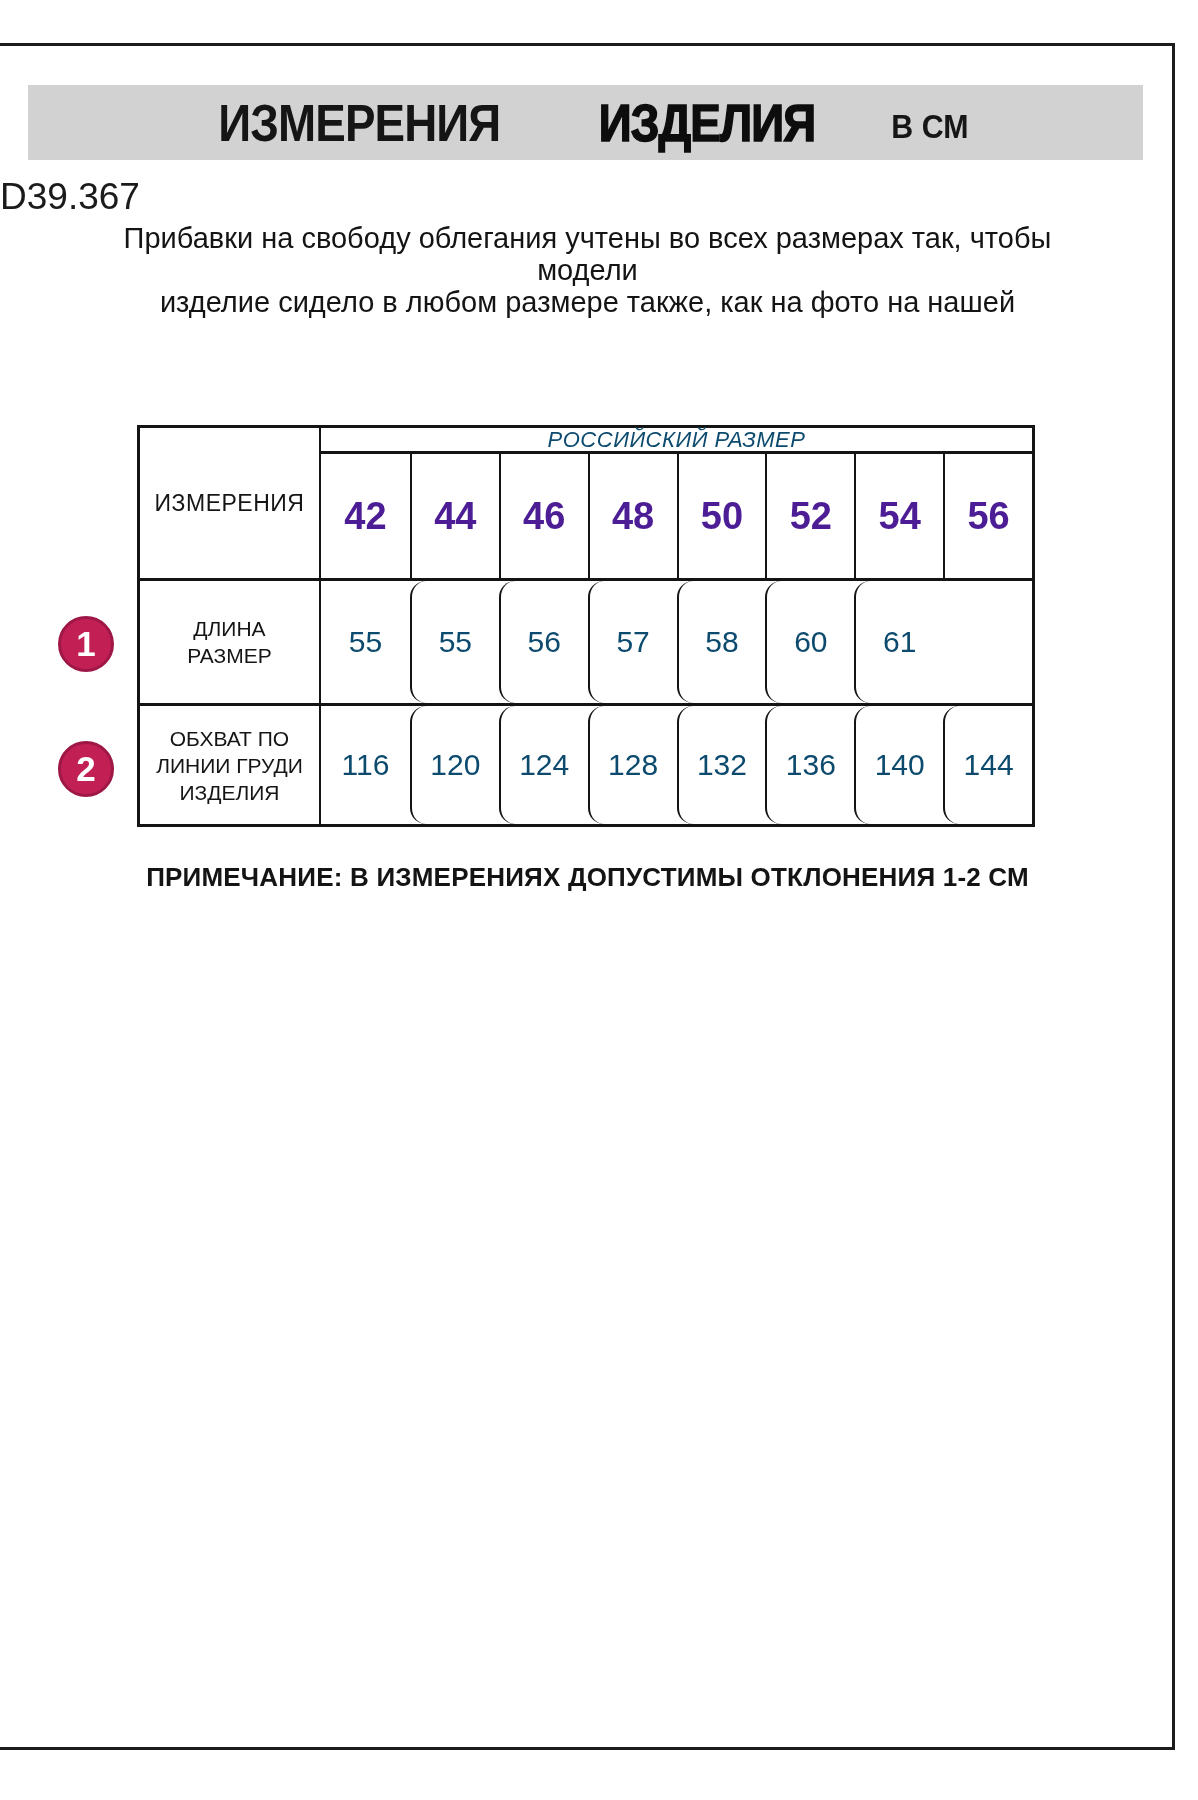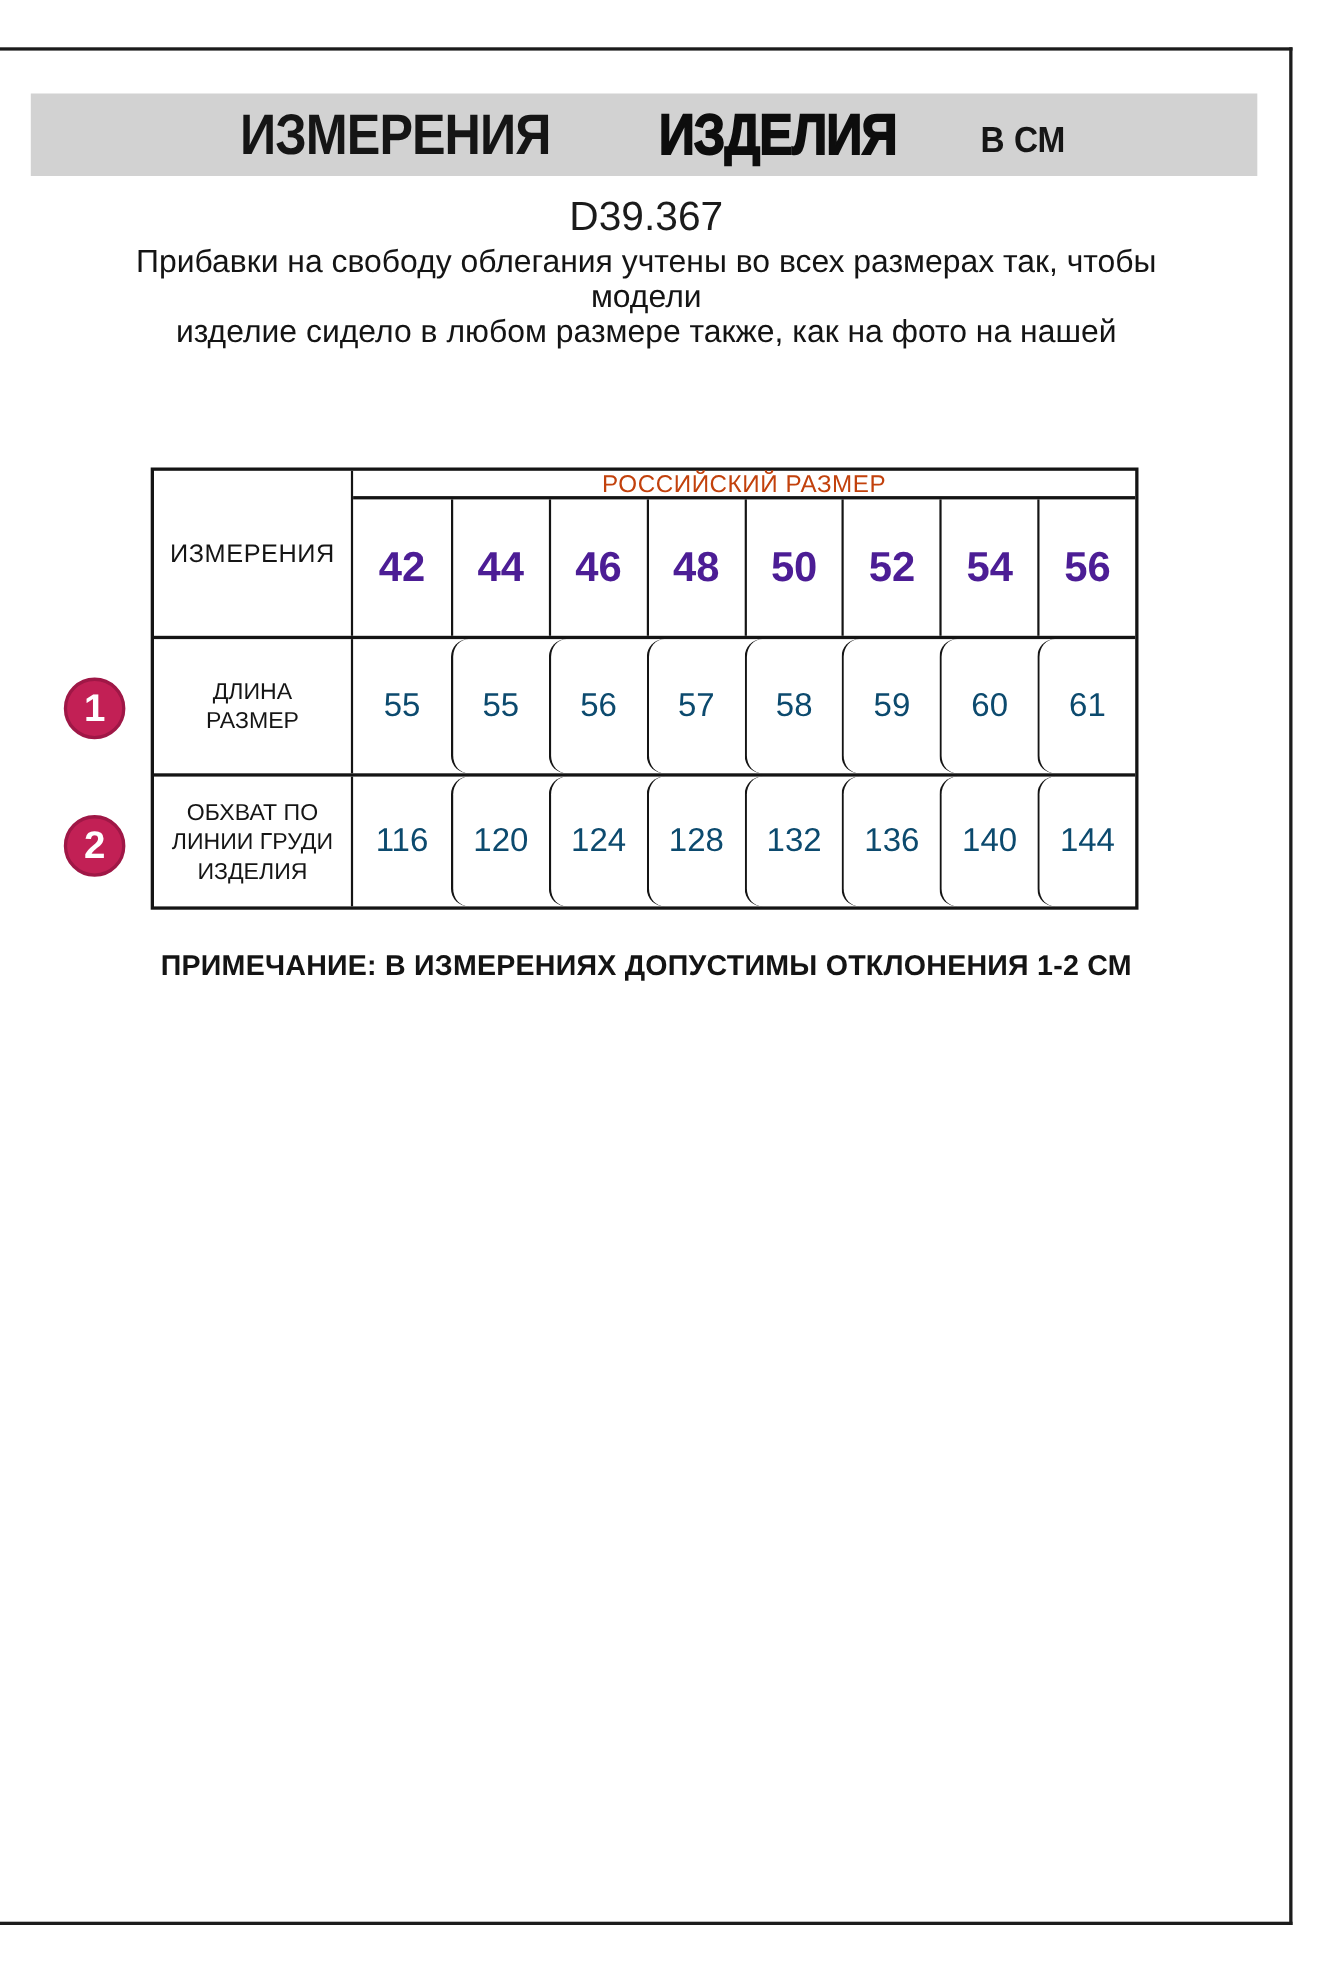--- a/index.html
+++ b/index.html
@@ -28,42 +28,42 @@
     font-size:52px; font-weight:bold; letter-spacing:-1px; color:#0d0d0d;
     margin-left:64px; -webkit-text-stroke:1.6px #0d0d0d;
     transform:scaleX(0.88);
   }
   .title-unit {
     font-size:33px; font-weight:bold; color:#161616; margin-left:58px; margin-top:8px;
     transform:scaleX(0.92);
   }
   .model-code {
     position:absolute; left:0; top:176px; width:1175px;
-    text-align:center; font-size:37px; font-weight:400; color:#1b1b1b;
+    text-align:left; font-size:37px; font-weight:400; color:#1b1b1b;
   }
   .description {
     position:absolute; left:0; top:222px; width:1175px;
     text-align:center; font-size:29px; line-height:32px; color:#141414;
   }
   
   .size-table {
     position:absolute; left:137px; top:425px; width:898px; height:402px;
     border:3px solid #141414; background:#ffffff;
   }
   .thead { display:grid; grid-template-columns:181px 1fr; height:150px; }
   .corner-cell {
     border-right:2px solid #141414;
     display:flex; align-items:center; justify-content:center;
     font-size:23px; letter-spacing:0.5px; color:#151515;
   }
   .header-right { display:grid; grid-template-rows:26px 1fr; }
   .group-header-cell {
     border-bottom:3px solid #141414;
     display:flex; align-items:center; justify-content:center;
-    font-size:22px; letter-spacing:0.5px; color:#c2410c;
+    font-size:22px; letter-spacing:0.5px; color:#0c4a6e;font-style:italic;
   }
   .sizes-row { display:grid; grid-template-columns:repeat(8,1fr); }
   .size-cell {
     display:flex; align-items:center; justify-content:center;
     font-size:38px; font-weight:bold; color:#4c1d95;
   }
   .size-cell + .size-cell { border-left:2px solid #141414; }
   .data-row {
     display:grid; grid-template-columns:181px repeat(8,1fr);
     border-top:3px solid #141414;
@@ -134,21 +134,20 @@
     </div>
 
     <div class="data-row r1">
       <div class="row-label-cell">ДЛИНА
 РАЗМЕР</div>
       <div class="value-cell">55</div>
       <div class="value-cell">55</div>
       <div class="value-cell">56</div>
       <div class="value-cell">57</div>
       <div class="value-cell">58</div>
-      <div class="value-cell">59</div>
       <div class="value-cell">60</div>
       <div class="value-cell">61</div>
     </div>
 
     <div class="data-row r2">
       <div class="row-label-cell">ОБХВАТ ПО
 ЛИНИИ ГРУДИ
 ИЗДЕЛИЯ</div>
       <div class="value-cell">116</div>
       <div class="value-cell">120</div>

